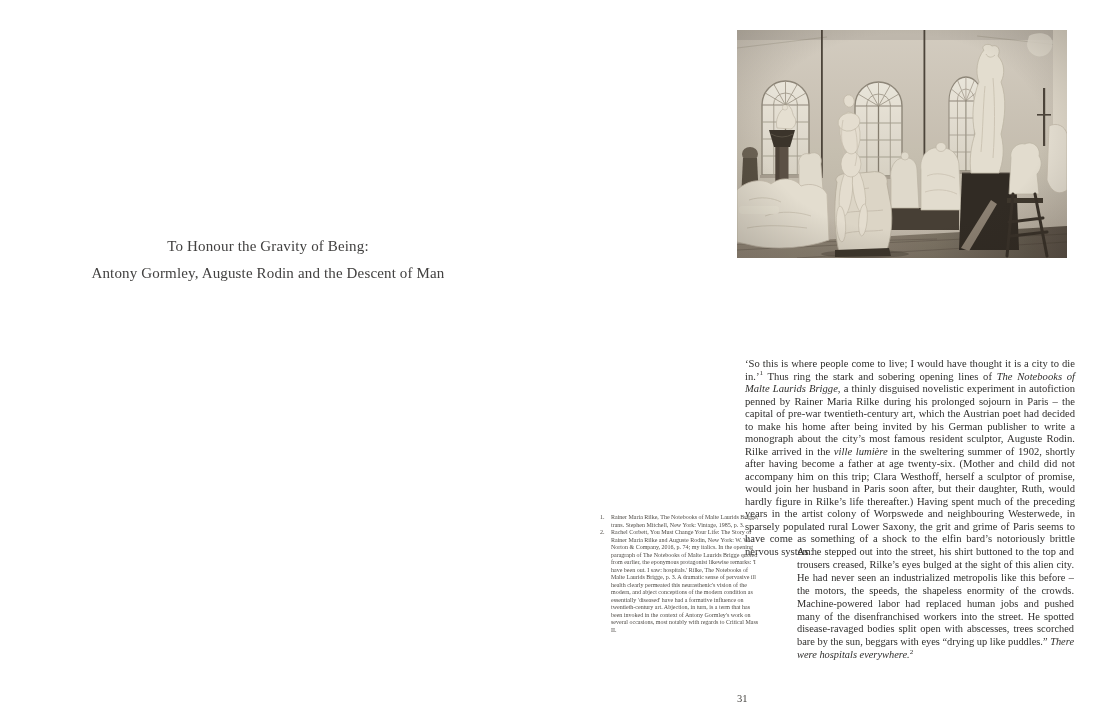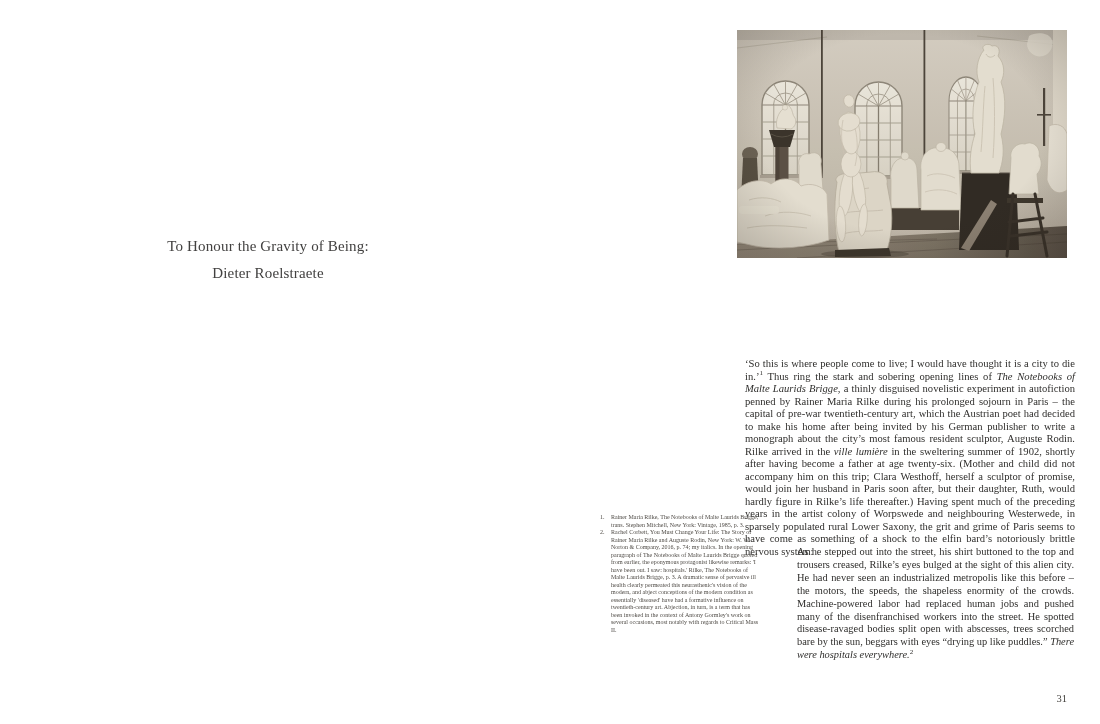--- a/index.html
+++ b/index.html
@@ -34,32 +34,32 @@
   }
   .quote{
     position:absolute;left:790px;top:539px;width:277px;
     font-size:10.4px;line-height:12.9px;text-align:justify;
     color:#2f2e2c;margin:7px;
   }
   .it{font-style:italic;}
   .fnref{font-size:7px;line-height:0;vertical-align:super;}
   .pagenum{
     position:absolute;left:737px;top:693px;width:330px;
-    text-align:right;font-size:10.5px;color:#45433f;
+    text-align:left;font-size:10.5px;color:#45433f;
   }
 </style>
 </head>
 <body>
 
 <div class="spread">
 
   <section>
     <div class="title-block">
       <div>To Honour the Gravity of Being:</div>
-      <div>Dieter Roelstraete</div>
+      <div>Antony Gormley, Auguste Rodin and the Descent of Man</div>
     </div>
 
     <div class="footnotes">
       <div class="footnote">
         <span class="fn-num">1.</span>
         <span class="fn-text">Rainer Maria Rilke, The Notebooks of Malte Laurids Brigge, trans. Stephen Mitchell, New York: Vintage, 1985, p. 3.</span>
       </div>
       <div class="footnote">
         <span class="fn-num">2.</span>
         <span class="fn-text">Rachel Corbett, You Must Change Your Life: The Story of Rainer Maria Rilke and Auguste Rodin, New York: W. W. Norton &amp; Company, 2016, p. 74; my italics. In the opening paragraph of The Notebooks of Malte Laurids Brigge quoted from earlier, the eponymous protagonist likewise remarks: 'I have been out. I saw: hospitals.' Rilke, The Notebooks of Malte Laurids Brigge, p. 3. A dramatic sense of pervasive ill health clearly permeated this neurasthenic's vision of the modern, and abject conceptions of the modern condition as essentially 'diseased' have had a formative influence on twentieth-century art. Abjection, in turn, is a term that has been invoked in the context of Antony Gormley's work on several occasions, most notably with regards to Critical Mass II.</span>

